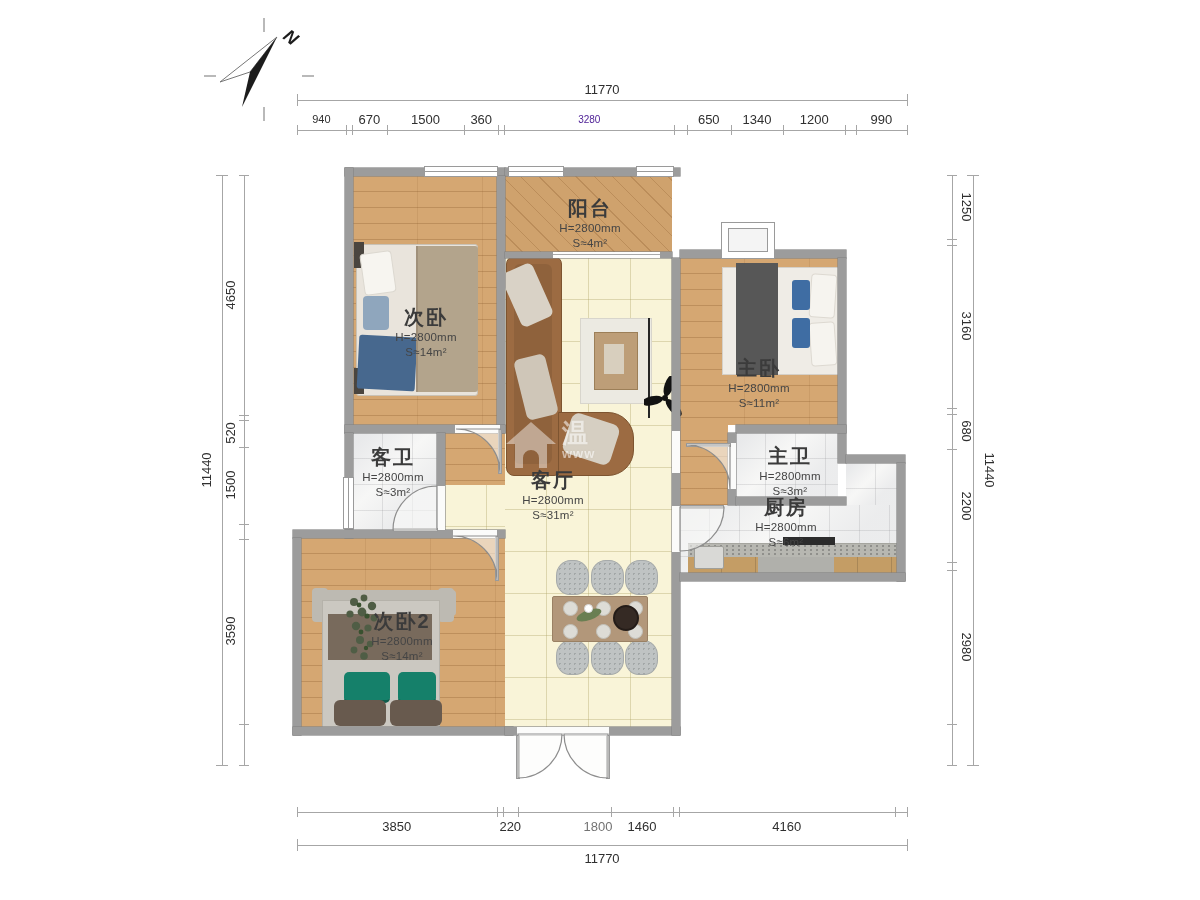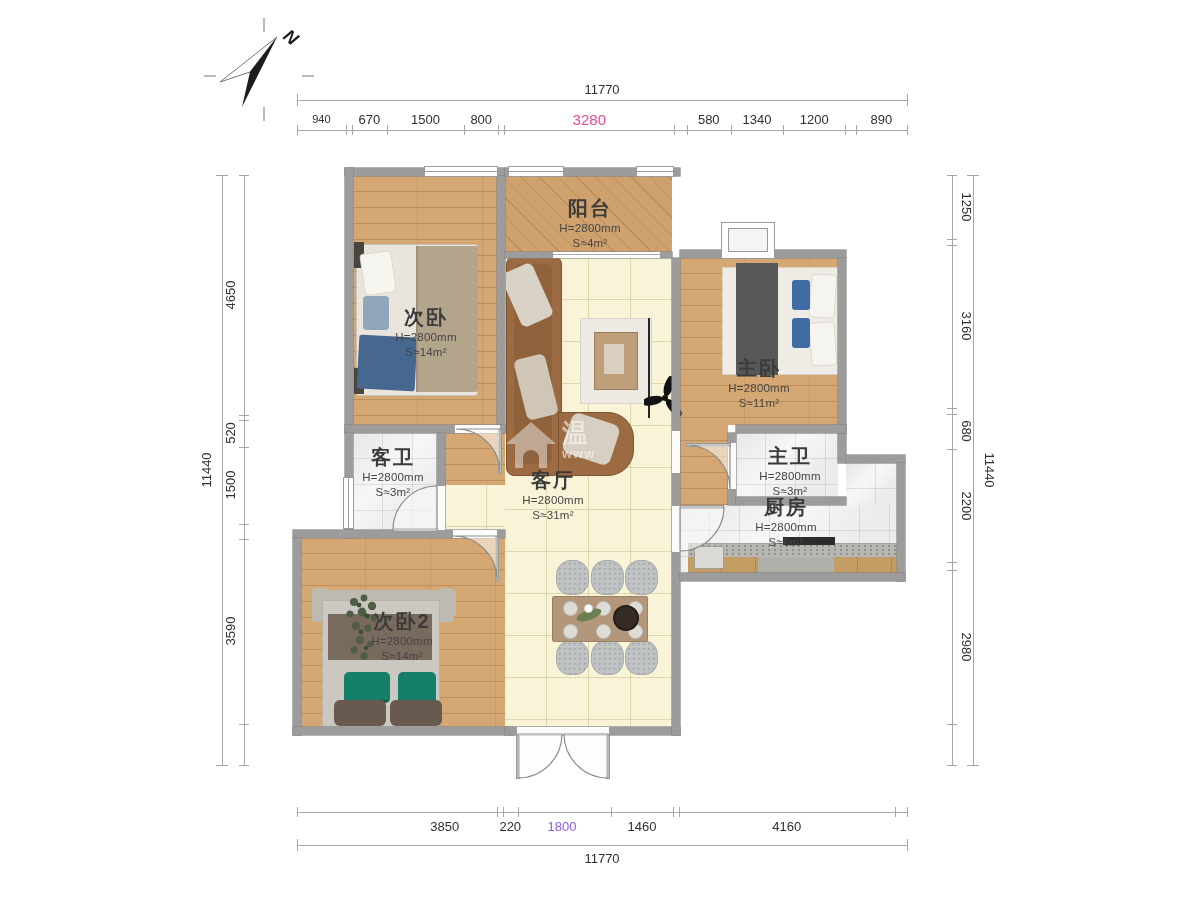--- a/index.html
+++ b/index.html
@@ -269,47 +269,47 @@
     <div style="position: absolute; left: 297px; top: 94px; width: 1px; height: 12px; background: rgb(166, 166, 166); z-index: 3;"></div>
     <div style="position: absolute; left: 907px; top: 94px; width: 1px; height: 12px; background: rgb(166, 166, 166); z-index: 3;"></div>
     <div style="position: absolute; left: 297px; top: 125px; width: 1px; height: 10px; background: rgb(166, 166, 166); z-index: 3;"></div>
     <div style="position: absolute; left: 321.359px; top: 119px; white-space: nowrap; font-size: 11px; color: rgb(47, 47, 47); transform: translate(-50%, -50%) rotate(0deg); z-index: 3;">940</div>
     <div style="position: absolute; left: 345.717px; top: 125px; width: 1px; height: 10px; background: rgb(166, 166, 166); z-index: 3;"></div>
     <div style="position: absolute; left: 351.936px; top: 125px; width: 1px; height: 10px; background: rgb(166, 166, 166); z-index: 3;"></div>
     <div style="position: absolute; left: 369.298px; top: 119px; white-space: nowrap; font-size: 13px; color: rgb(47, 47, 47); transform: translate(-50%, -50%) rotate(0deg); z-index: 3;">670</div>
     <div style="position: absolute; left: 386.66px; top: 125px; width: 1px; height: 10px; background: rgb(166, 166, 166); z-index: 3;"></div>
     <div style="position: absolute; left: 425.53px; top: 119px; white-space: nowrap; font-size: 13px; color: rgb(47, 47, 47); transform: translate(-50%, -50%) rotate(0deg); z-index: 3;">1500</div>
     <div style="position: absolute; left: 464.4px; top: 125px; width: 1px; height: 10px; background: rgb(166, 166, 166); z-index: 3;"></div>
-    <div style="position: absolute; left: 481.244px; top: 119px; white-space: nowrap; font-size: 13px; color: rgb(47, 47, 47); transform: translate(-50%, -50%) rotate(0deg); z-index: 3;">800</div>
+    <div style="position: absolute; left: 481.244px; top: 119px; white-space: nowrap; font-size: 13px; color: rgb(47, 47, 47); transform: translate(-50%, -50%) rotate(0deg); z-index: 3;">360</div>
     <div style="position: absolute; left: 498.088px; top: 125px; width: 1px; height: 10px; background: rgb(166, 166, 166); z-index: 3;"></div>
     <div style="position: absolute; left: 504.307px; top: 125px; width: 1px; height: 10px; background: rgb(166, 166, 166); z-index: 3;"></div>
-    <div style="position: absolute; left: 589.302px; top: 119px; white-space: nowrap; font-size: 15px; color: #ec4899; transform: translate(-50%, -50%) rotate(0deg); z-index: 3;">3280</div>
+    <div style="position: absolute; left: 589.302px; top: 119px; white-space: nowrap; font-size: 10px; color: #4c1d95; transform: translate(-50%, -50%) rotate(0deg); z-index: 3;">3280</div>
     <div style="position: absolute; left: 674.298px; top: 125px; width: 1px; height: 10px; background: rgb(166, 166, 166); z-index: 3;"></div>
     <div style="position: absolute; left: 686.737px; top: 125px; width: 1px; height: 10px; background: rgb(166, 166, 166); z-index: 3;"></div>
-    <div style="position: absolute; left: 708.763px; top: 119px; white-space: nowrap; font-size: 13px; color: rgb(47, 47, 47); transform: translate(-50%, -50%) rotate(0deg); z-index: 3;">580</div>
+    <div style="position: absolute; left: 708.763px; top: 119px; white-space: nowrap; font-size: 13px; color: rgb(47, 47, 47); transform: translate(-50%, -50%) rotate(0deg); z-index: 3;">650</div>
     <div style="position: absolute; left: 730.789px; top: 125px; width: 1px; height: 10px; background: rgb(166, 166, 166); z-index: 3;"></div>
     <div style="position: absolute; left: 756.962px; top: 119px; white-space: nowrap; font-size: 13px; color: rgb(47, 47, 47); transform: translate(-50%, -50%) rotate(0deg); z-index: 3;">1340</div>
     <div style="position: absolute; left: 783.134px; top: 125px; width: 1px; height: 10px; background: rgb(166, 166, 166); z-index: 3;"></div>
     <div style="position: absolute; left: 814.23px; top: 119px; white-space: nowrap; font-size: 13px; color: rgb(47, 47, 47); transform: translate(-50%, -50%) rotate(0deg); z-index: 3;">1200</div>
     <div style="position: absolute; left: 845.326px; top: 125px; width: 1px; height: 10px; background: rgb(166, 166, 166); z-index: 3;"></div>
     <div style="position: absolute; left: 855.692px; top: 125px; width: 1px; height: 10px; background: rgb(166, 166, 166); z-index: 3;"></div>
-    <div style="position: absolute; left: 881.346px; top: 119px; white-space: nowrap; font-size: 13px; color: rgb(47, 47, 47); transform: translate(-50%, -50%) rotate(0deg); z-index: 3;">890</div>
+    <div style="position: absolute; left: 881.346px; top: 119px; white-space: nowrap; font-size: 13px; color: rgb(47, 47, 47); transform: translate(-50%, -50%) rotate(0deg); z-index: 3;">990</div>
     <div style="position: absolute; left: 907px; top: 125px; width: 1px; height: 10px; background: rgb(166, 166, 166); z-index: 3;"></div>
     <div style="position: absolute; left: 602px; top: 89px; white-space: nowrap; font-size: 13px; color: rgb(47, 47, 47); transform: translate(-50%, -50%) rotate(0deg); z-index: 3;">11770</div>
     <div style="position: absolute; left: 297px; top: 812px; width: 610px; height: 1px; background: rgb(166, 166, 166); z-index: 3;"></div>
     <div style="position: absolute; left: 297px; top: 845px; width: 610px; height: 1px; background: rgb(166, 166, 166); z-index: 3;"></div>
     <div style="position: absolute; left: 297px; top: 839px; width: 1px; height: 12px; background: rgb(166, 166, 166); z-index: 3;"></div>
     <div style="position: absolute; left: 907px; top: 839px; width: 1px; height: 12px; background: rgb(166, 166, 166); z-index: 3;"></div>
     <div style="position: absolute; left: 297px; top: 807px; width: 1px; height: 10px; background: rgb(166, 166, 166); z-index: 3;"></div>
-    <div style="position: absolute; left: 396.766px; top: 826px; white-space: nowrap; font-size: 13px; color: rgb(47, 47, 47); transform: translate(-50%, -50%) rotate(0deg); z-index: 3; margin-left: 48px;">3850</div>
+    <div style="position: absolute; left: 396.766px; top: 826px; white-space: nowrap; font-size: 13px; color: rgb(47, 47, 47); transform: translate(-50%, -50%) rotate(0deg); z-index: 3;">3850</div>
     <div style="position: absolute; left: 496.533px; top: 807px; width: 1px; height: 10px; background: rgb(166, 166, 166); z-index: 3;"></div>
     <div style="position: absolute; left: 502.752px; top: 807px; width: 1px; height: 10px; background: rgb(166, 166, 166); z-index: 3;"></div>
     <div style="position: absolute; left: 510.267px; top: 826px; white-space: nowrap; font-size: 13px; color: rgb(47, 47, 47); transform: translate(-50%, -50%) rotate(0deg); z-index: 3;">220</div>
     <div style="position: absolute; left: 517.782px; top: 807px; width: 1px; height: 10px; background: rgb(166, 166, 166); z-index: 3;"></div>
-    <div style="position: absolute; left: 562px; top: 826px; white-space: nowrap; font-size: 13px; color: #8b5cf6; transform: translate(-50%, -50%) rotate(0deg); z-index: 3;">1800</div>
+    <div style="position: absolute; left: 598px; top: 826px; white-space: nowrap; font-size: 13px; color: #737373; transform: translate(-50%, -50%) rotate(0deg); z-index: 3;">1800</div>
     <div style="position: absolute; left: 611.07px; top: 807px; width: 1px; height: 10px; background: rgb(166, 166, 166); z-index: 3;"></div>
     <div style="position: absolute; left: 641.907px; top: 826px; white-space: nowrap; font-size: 13px; color: rgb(47, 47, 47); transform: translate(-50%, -50%) rotate(0deg); z-index: 3;">1460</div>
     <div style="position: absolute; left: 672.743px; top: 807px; width: 1px; height: 10px; background: rgb(166, 166, 166); z-index: 3;"></div>
     <div style="position: absolute; left: 678.963px; top: 807px; width: 1px; height: 10px; background: rgb(166, 166, 166); z-index: 3;"></div>
     <div style="position: absolute; left: 786.762px; top: 826px; white-space: nowrap; font-size: 13px; color: rgb(47, 47, 47); transform: translate(-50%, -50%) rotate(0deg); z-index: 3;">4160</div>
     <div style="position: absolute; left: 894.562px; top: 807px; width: 1px; height: 10px; background: rgb(166, 166, 166); z-index: 3;"></div>
     <div style="position: absolute; left: 907px; top: 807px; width: 1px; height: 10px; background: rgb(166, 166, 166); z-index: 3;"></div>
     <div style="position: absolute; left: 602px; top: 858px; white-space: nowrap; font-size: 13px; color: rgb(47, 47, 47); transform: translate(-50%, -50%) rotate(0deg); z-index: 3;">11770</div>
     <div style="position: absolute; left: 244px; top: 175px; width: 1px; height: 590px; background: rgb(166, 166, 166); z-index: 3;"></div>
     <div style="position: absolute; left: 222px; top: 175px; width: 1px; height: 590px; background: rgb(166, 166, 166); z-index: 3;"></div>

